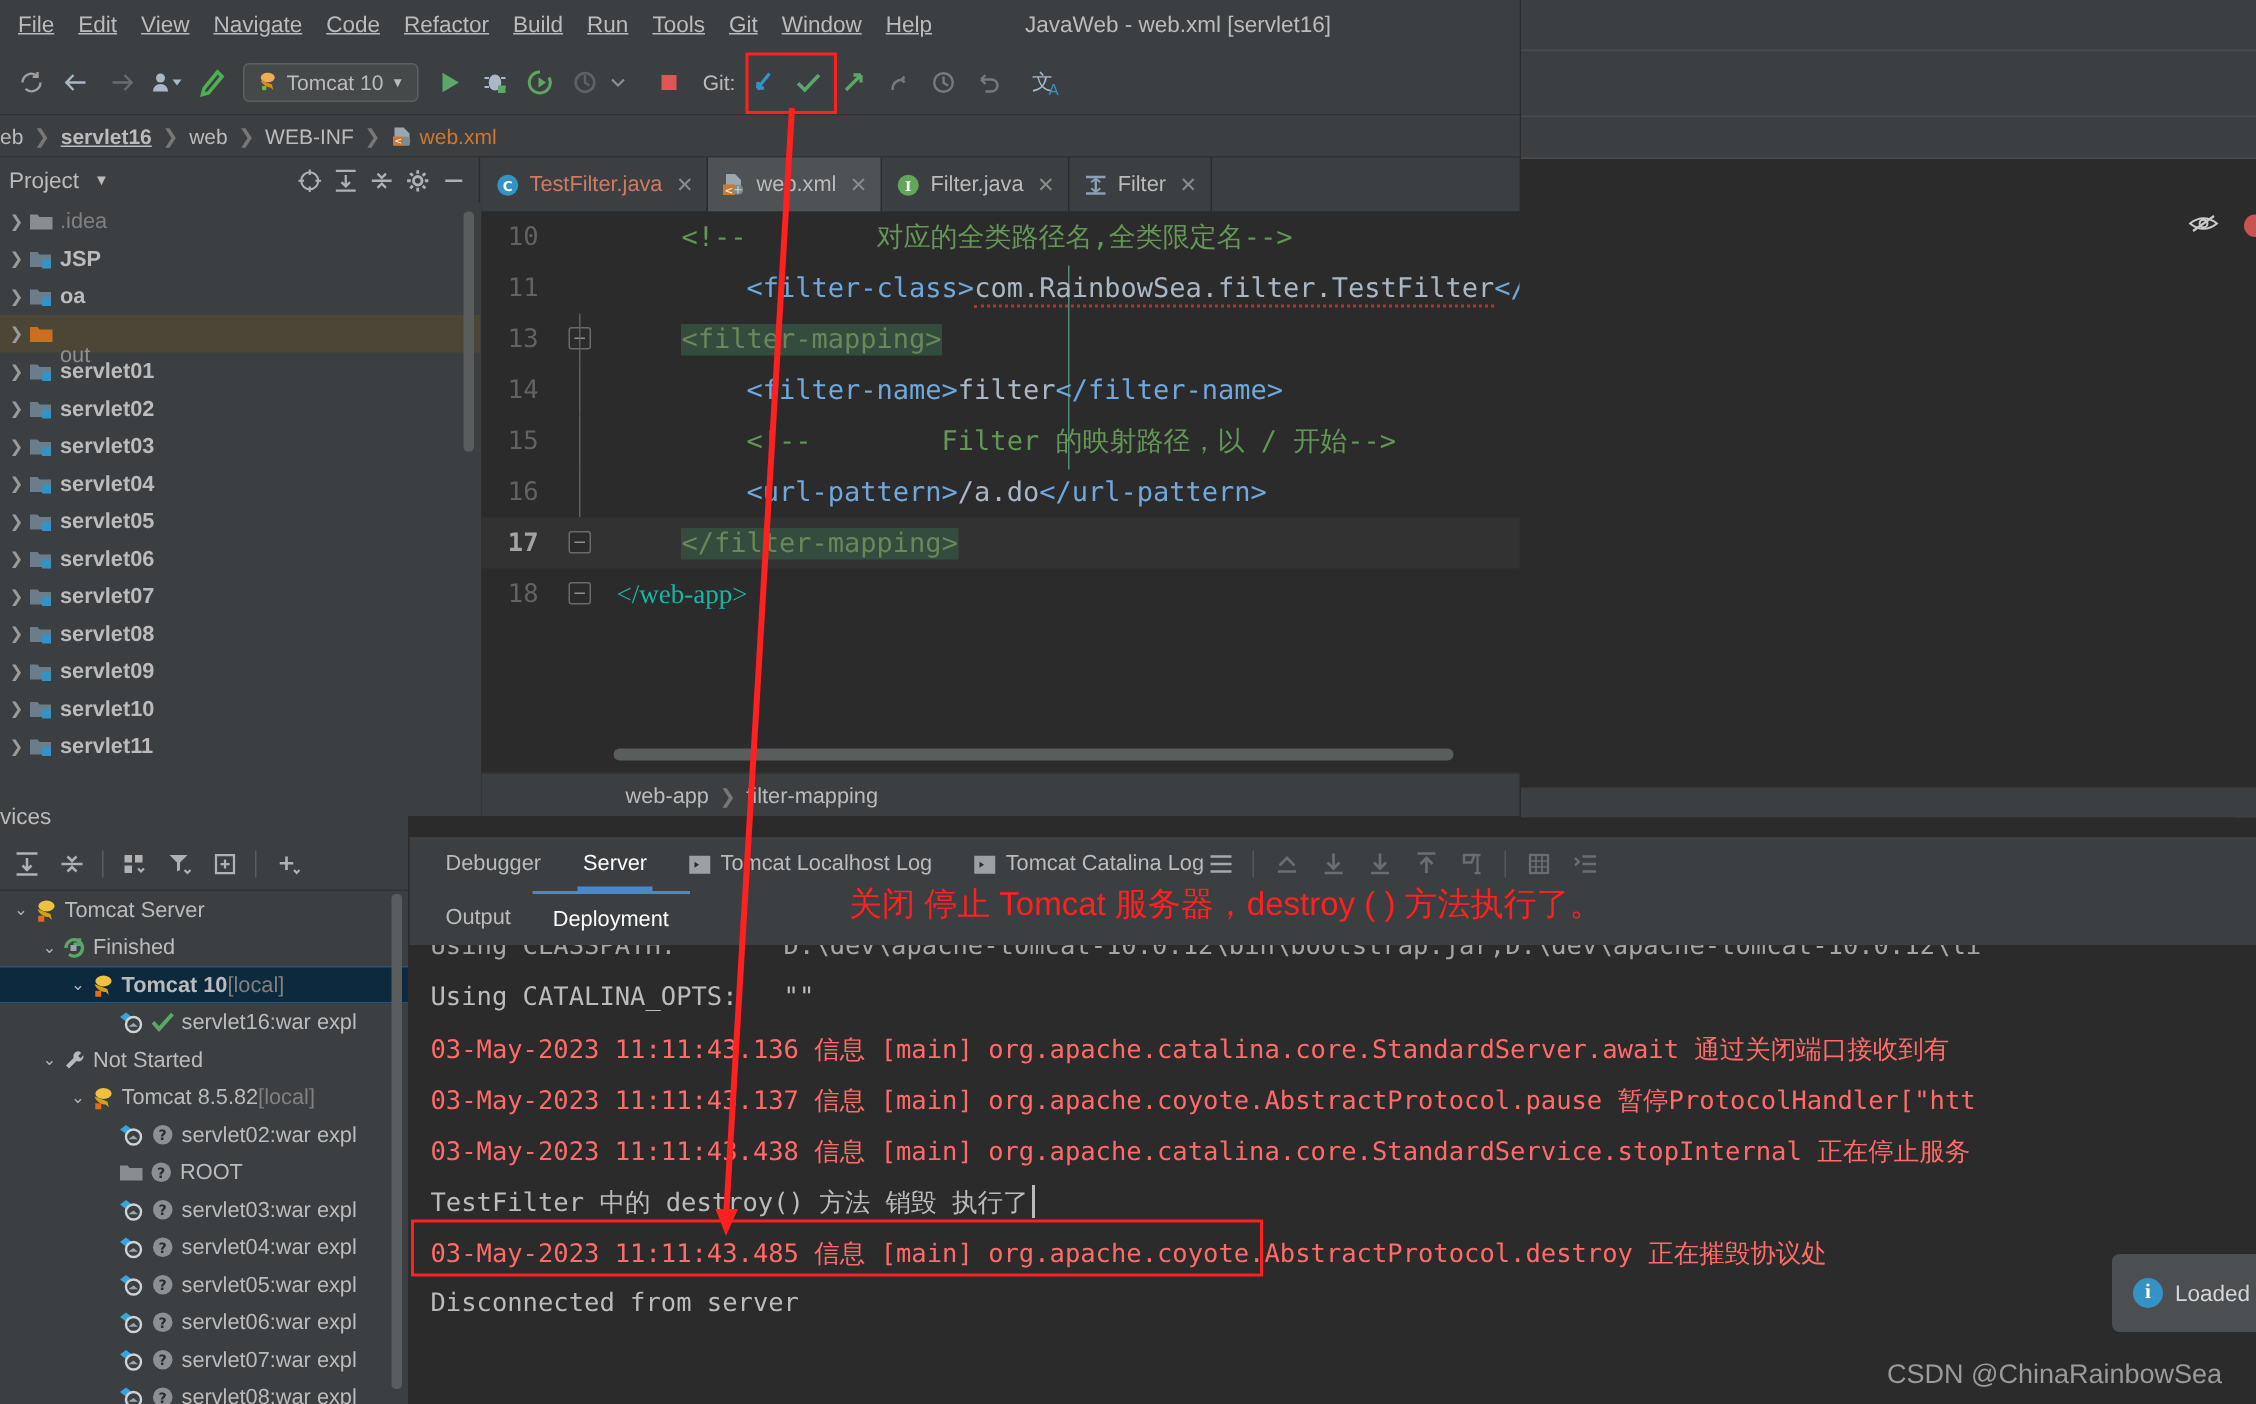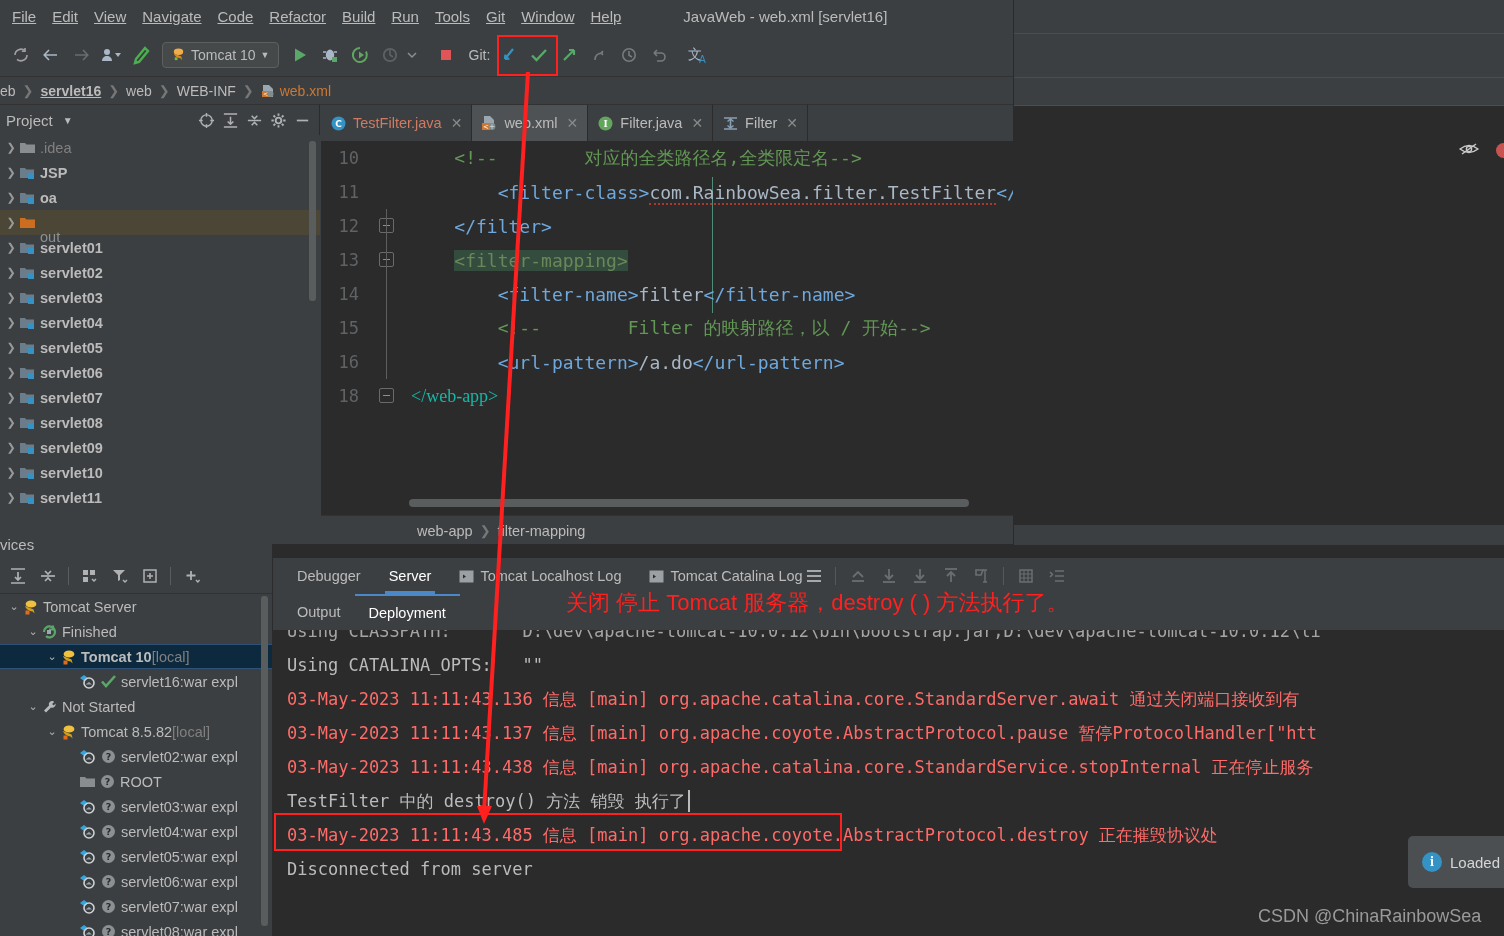--- a/index.html
+++ b/index.html
@@ -667,28 +667,20 @@
                 <span class="lnum">10</span>
                 <span class="gutter"></span>
                 <span class="codetext"><span class="tk-cmt">    &lt;!--        对应的全类路径名,全类限定名--&gt;</span></span>
               </div>
               <div class="code-line">
                 <span class="lnum">11</span>
                 <span class="gutter"></span>
                 <span class="codetext"><span class="tk-blue">        &lt;filter-class&gt;</span><span class="tk-txt squiggle">com.RainbowSea.filter.TestFilter</span><span class="tk-blue">&lt;/filter-class&gt;</span></span>
               </div>
               <div class="code-line">
-                <span class="lnum">12</span>
-                <span class="gutter">
-                  <span class="fold-mark"></span>
-                  <span class="fold-line" style="top: 0px; height: 34px;"></span>
-                </span>
-                <span class="codetext"><span class="tk-blue">    &lt;/filter&gt;</span></span>
-              </div>
-              <div class="code-line">
                 <span class="lnum">13</span>
                 <span class="gutter">
                   <span class="fold-mark"></span>
                   <span class="fold-line" style="top: 0px; height: 34px;"></span>
                 </span>
                 <span class="codetext">    <span class="sel-hl tk-grn">&lt;filter-mapping&gt;</span></span>
               </div>
               <div class="code-line">
                 <span class="lnum">14</span>
                 <span class="gutter">
@@ -702,20 +694,27 @@
                   <span class="fold-line" style="top: 0px; height: 34px;"></span>
                 </span>
                 <span class="codetext"><span class="tk-cmt">        &lt;!--        Filter 的映射路径，以 / 开始--&gt;</span></span>
               </div>
               <div class="code-line">
                 <span class="lnum">16</span>
                 <span class="gutter">
                   <span class="fold-line" style="top: 0px; height: 34px;"></span>
                 </span>
                 <span class="codetext"><span class="tk-blue">        &lt;url-pattern&gt;</span><span class="tk-txt">/a.do</span><span class="tk-blue">&lt;/url-pattern&gt;</span></span>
+              </div>
+              <div class="code-line cur">
+                <span class="lnum active">17</span>
+                <span class="gutter">
+                  <span class="fold-mark"></span>
+                </span>
+                <span class="codetext">    <span class="sel-hl tk-grn">&lt;/filter-mapping&gt;</span></span>
               </div>
               <div class="code-line">
                 <span class="lnum">18</span>
                 <span class="gutter">
                   <span class="fold-mark"></span>
                 </span>
                 <span class="codetext"><span class="tk-tag">&lt;/web-app&gt;</span></span>
               </div>
             </div>
           <div class="ed-scroll-h"></div>

